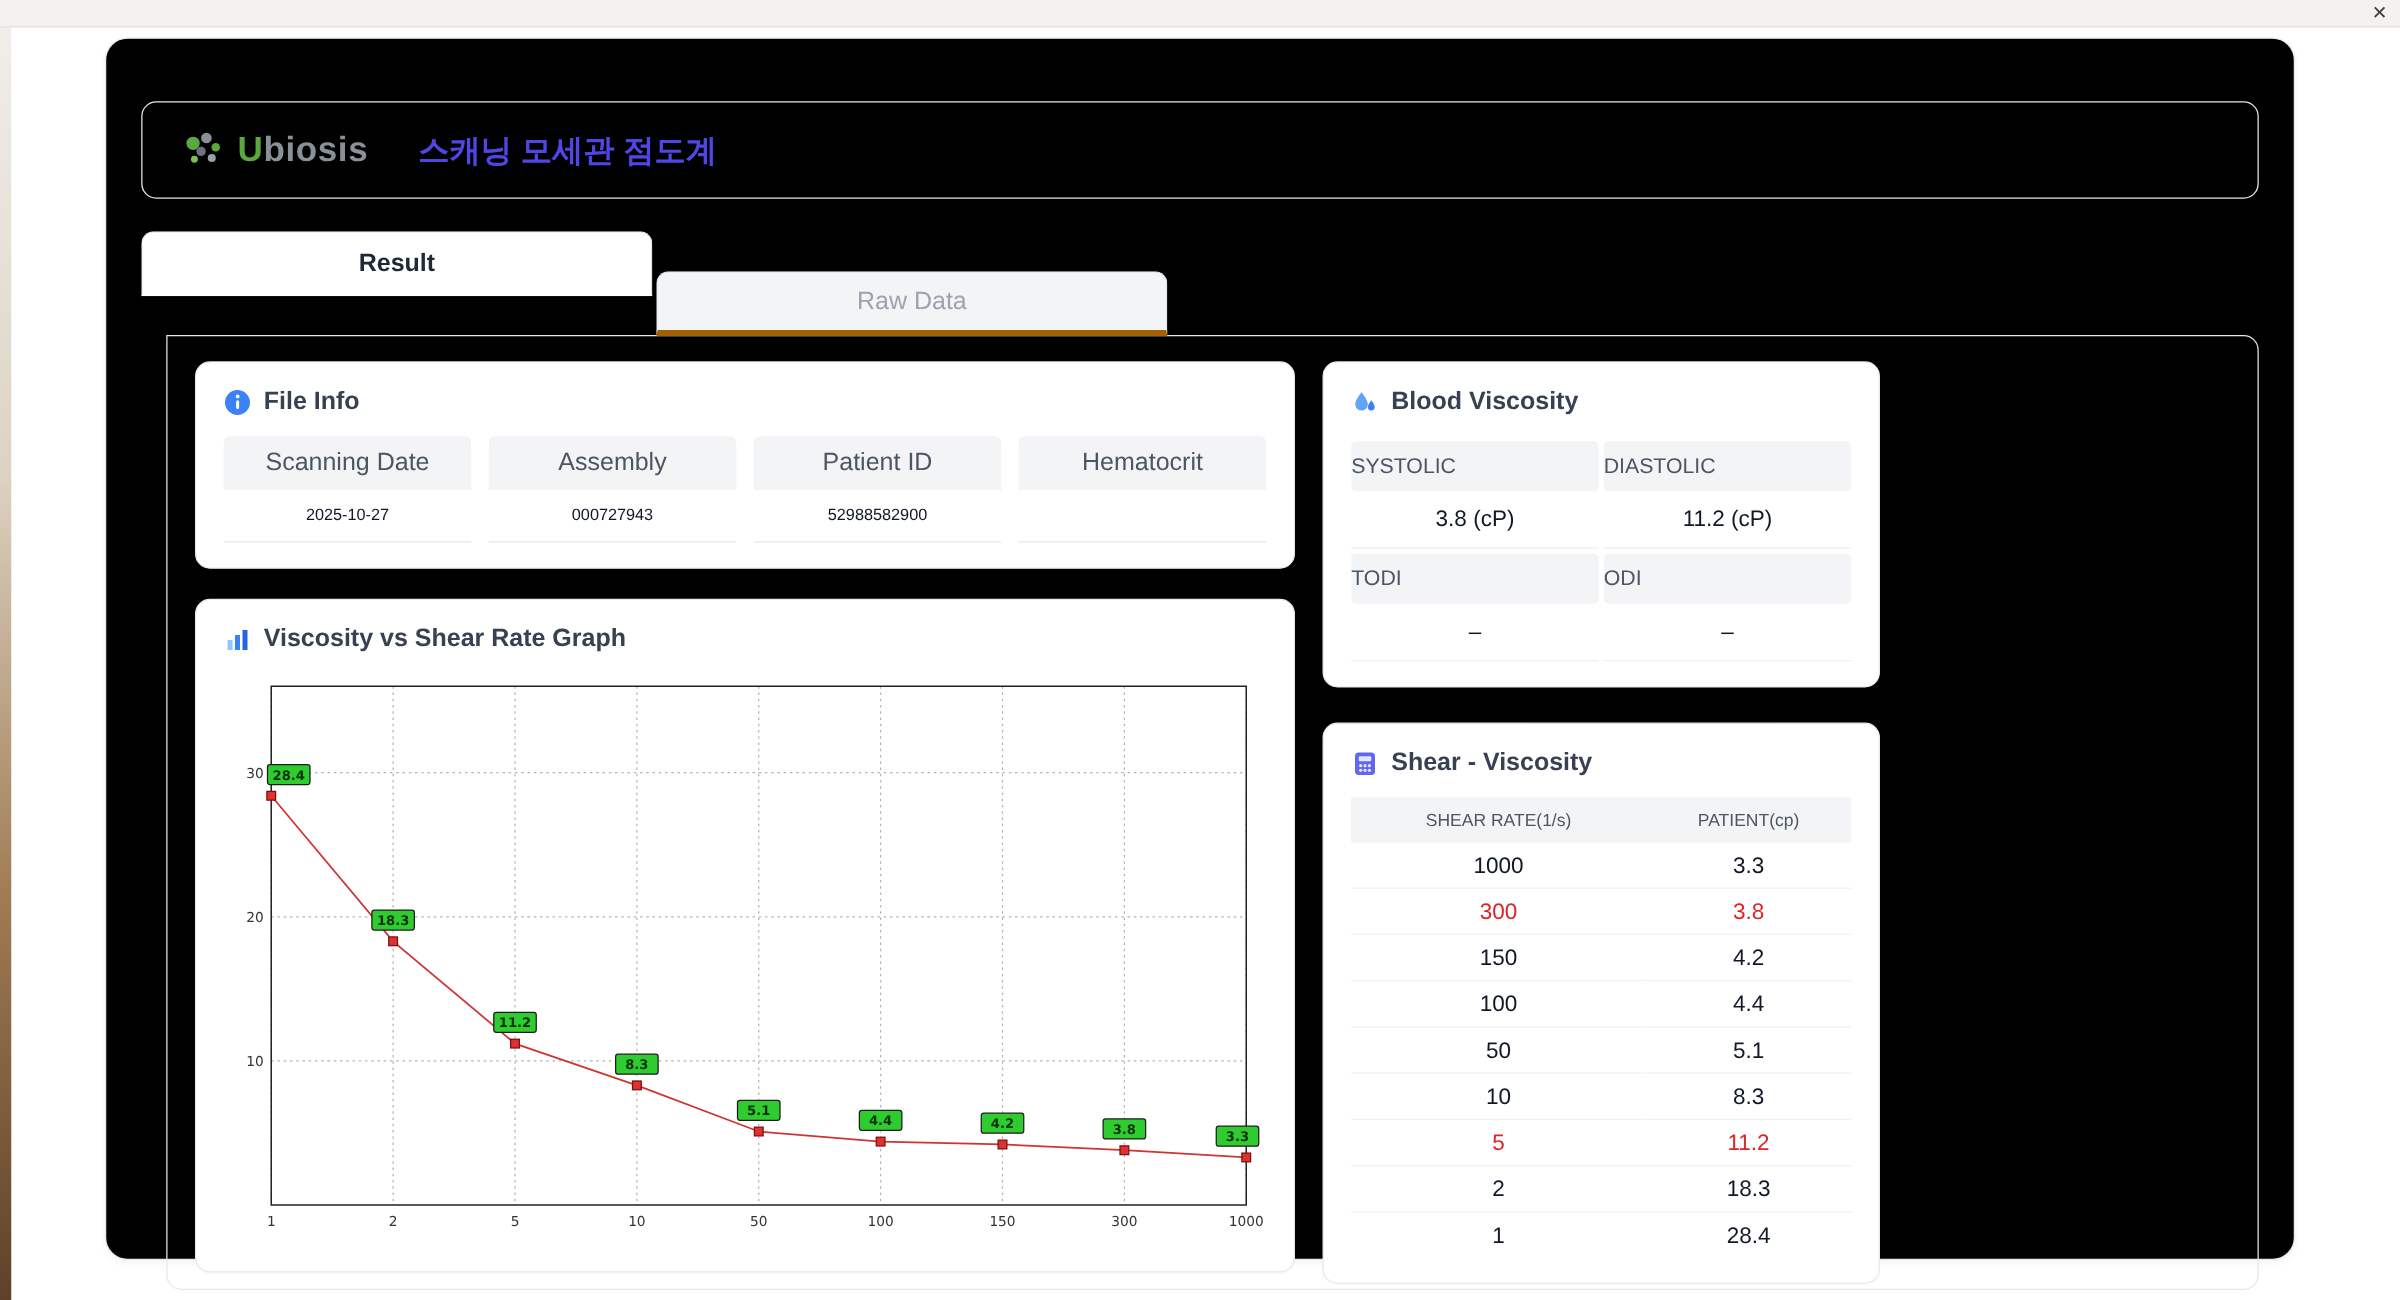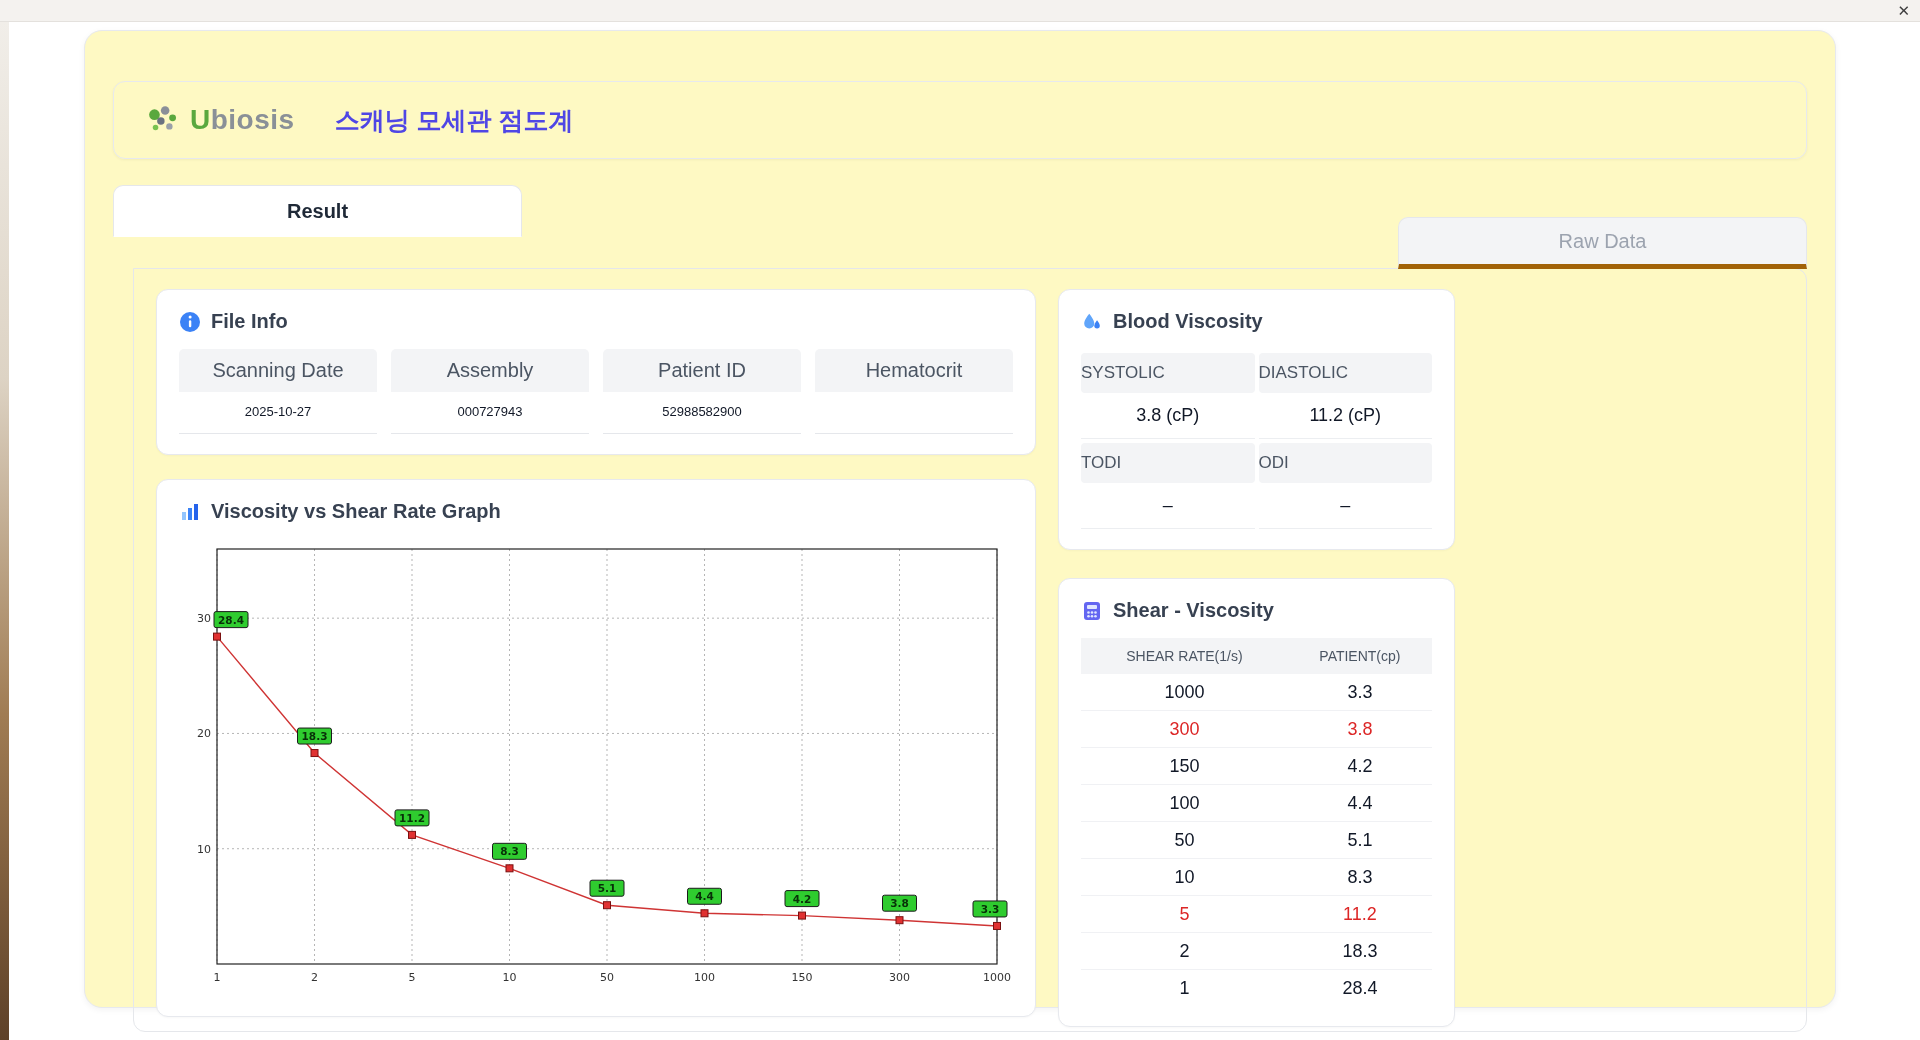--- a/index.html
+++ b/index.html
@@ -9,44 +9,44 @@
   
   .titlebar { position:absolute; top:0; left:0; right:0; height:22px;
     background:#f4f2ef; border-bottom:1px solid #e4e1dd; z-index:30; }
   .close-btn { position:absolute; right:10px; top:2px; font-size:15px; line-height:17px;
     color:#3f3f3f; cursor:pointer; }
   .left-strip { position:absolute; left:0; top:22px; bottom:0; width:9px; z-index:25;
     background:linear-gradient(180deg,#f1eee9 0%,#ddd3c4 35%,#a07c53 68%,#5e4128 100%); }
 
   
   .app { position:absolute; left:84px; top:30px; width:1752px; height:978px;
-    background:#fef9c3; border:1px solid #e7e9ee; border-radius:18px;
+    background:#000000; border:1px solid #e7e9ee; border-radius:18px;
     box-shadow:0 2px 6px rgba(0,0,0,.05); padding:0 28px; }
 
   .header-card { margin-top:50px; height:78px; border:1px solid #e7e9ee; border-radius:12px;
     box-shadow:0 1px 3px rgba(0,0,0,.05); display:flex; align-items:center; padding:0 30px; gap:40px; }
   .brand { display:flex; align-items:center; gap:8px; }
   .brand-text { display:inline-block; font-size:28px; font-weight:600; color:#8a9097; letter-spacing:.5px; }
   .brand-text::first-letter { color:#5aa83e; }
   .app-title { font-size:25px; font-weight:700; color:#4f46e5; }
 
   
-  .tabs { display:flex; margin-top:26px; gap:3px;justify-content:space-between; }
+  .tabs { display:flex; margin-top:26px; gap:3px; }
   .tab { width:409px; height:52px; display:flex; align-items:center; justify-content:center;
     font-size:20px; border:1px solid #e5e7eb; border-radius:10px 10px 0 0;
     cursor:pointer; position:relative; z-index:2; }
   .tab.active { background:#fff; color:#1f2937; font-weight:700; border-bottom:1px solid #fff; }
   .tab.inactive { background:#f3f4f6; color:#9ca3af; font-weight:400; border-bottom:5px solid #a16207;margin-top:32px; }
 
   .panel { position:relative; z-index:1; margin-top:-1px; border:1px solid #e5e7eb;
     border-radius:0 12px 12px 12px; height:764px; padding:20px 22px;
     display:flex; gap:22px; align-items:stretch;margin-left:20px; }
 
   .col-left { width:880px; display:flex; flex-direction:column; gap:24px; }
-  .col-right { width:397px; display:flex; flex-direction:column; gap:28px; }
+  .col-right { width:446px; display:flex; flex-direction:column; gap:28px; }
 
   .card { border:1px solid #e7e9ee; border-radius:12px; padding:20px 22px;
     box-shadow:0 1px 2px rgba(0,0,0,.03); background:#fff; }
   .card-title { display:flex; align-items:center; gap:10px; font-size:20px; font-weight:700;
     color:#374151; margin-bottom:16px; }
 
   
   .fields { display:flex; gap:14px; }
   .field { width:198px; }
   .field-label { background:#f3f4f6; border-radius:5px 5px 0 0; text-align:center;

